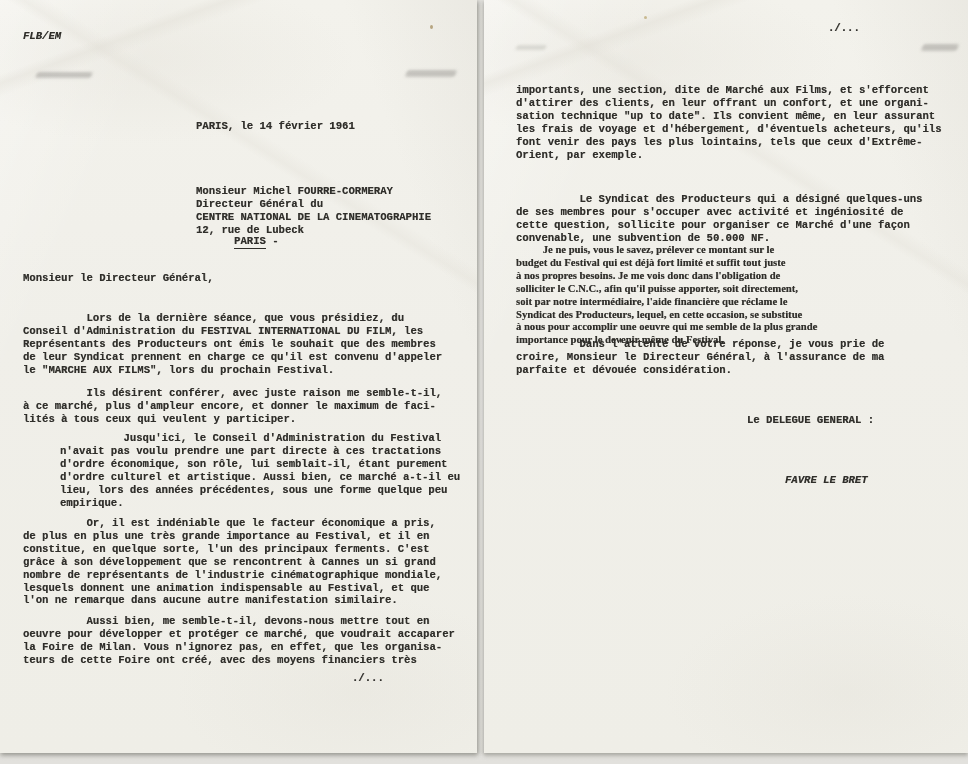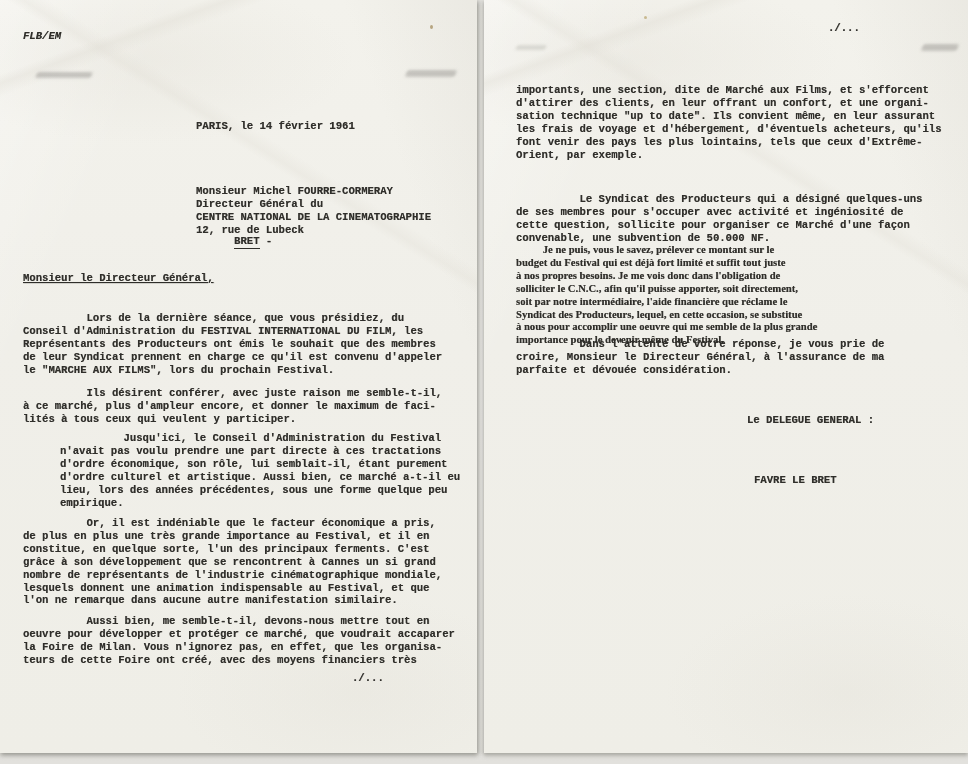--- a/index.html
+++ b/index.html
@@ -84,24 +84,24 @@
     <div class="speck" style="left:430px; top:25px; width:3px; height:4px; background:#8a6b2f; opacity:0.55;"></div>
 
     <div class="tw" style="left:196px; top:120px;">PARIS, le 14 février 1961</div>
 
     <div class="tw" style="left:196px; top:185px; line-height:13px;font-family:Liberation Mono, monospace;">Monsieur Michel FOURRE-CORMERAY
 Directeur Général du
 CENTRE NATIONAL DE LA CINEMATOGRAPHIE
 12, rue de Lubeck</div>
 
     <div class="tw" style="left:196px; top:222px; line-height:13px;">
-      <span class="underlined-city">BRET</span><span> -</span>
+      <span class="underlined-city">PARIS</span><span> -</span>
     </div>
 
-    <div class="tw" style="left:23px; top:272px;text-decoration:underline;">Monsieur le Directeur Général,</div>
+    <div class="tw" style="left:23px; top:272px;">Monsieur le Directeur Général,</div>
 
     <div class="tw" style="left:23px; top:312px;">          Lors de la dernière séance, que vous présidiez, du
 Conseil d'Administration du FESTIVAL INTERNATIONAL DU FILM, les
 Représentants des Producteurs ont émis le souhait que des membres
 de leur Syndicat prennent en charge ce qu'il est convenu d'appeler
 le "MARCHE AUX FILMS", lors du prochain Festival.</div>
 
     <div class="tw" style="left:23px; top:387px;">          Ils désirent conférer, avec juste raison me semble-t-il,
 à ce marché, plus d'ampleur encore, et donner le maximum de faci-
 lités à tous ceux qui veulent y participer.</div>
@@ -158,16 +158,16 @@
 Syndicat des Producteurs, lequel, en cette occasion, se substitue
 à nous pour accomplir une oeuvre qui me semble de la plus grande
 importance pour le devenir même du Festival.</div>
 
     <div class="tw" style="left:32px; top:338px;">          Dans l'attente de votre réponse, je vous prie de
 croire, Monsieur le Directeur Général, à l'assurance de ma
 parfaite et dévouée considération.</div>
 
     <div class="tw" style="left:263px; top:414px;">Le DELEGUE GENERAL :</div>
 
-    <div class="tw" style="left:270px; top:474px;">FAVRE LE BRET</div>
+    <div class="tw" style="left:301px; top:474px;font-style:italic;">FAVRE LE BRET</div>
   </div>
 
 </div>
 
 </body></html>

